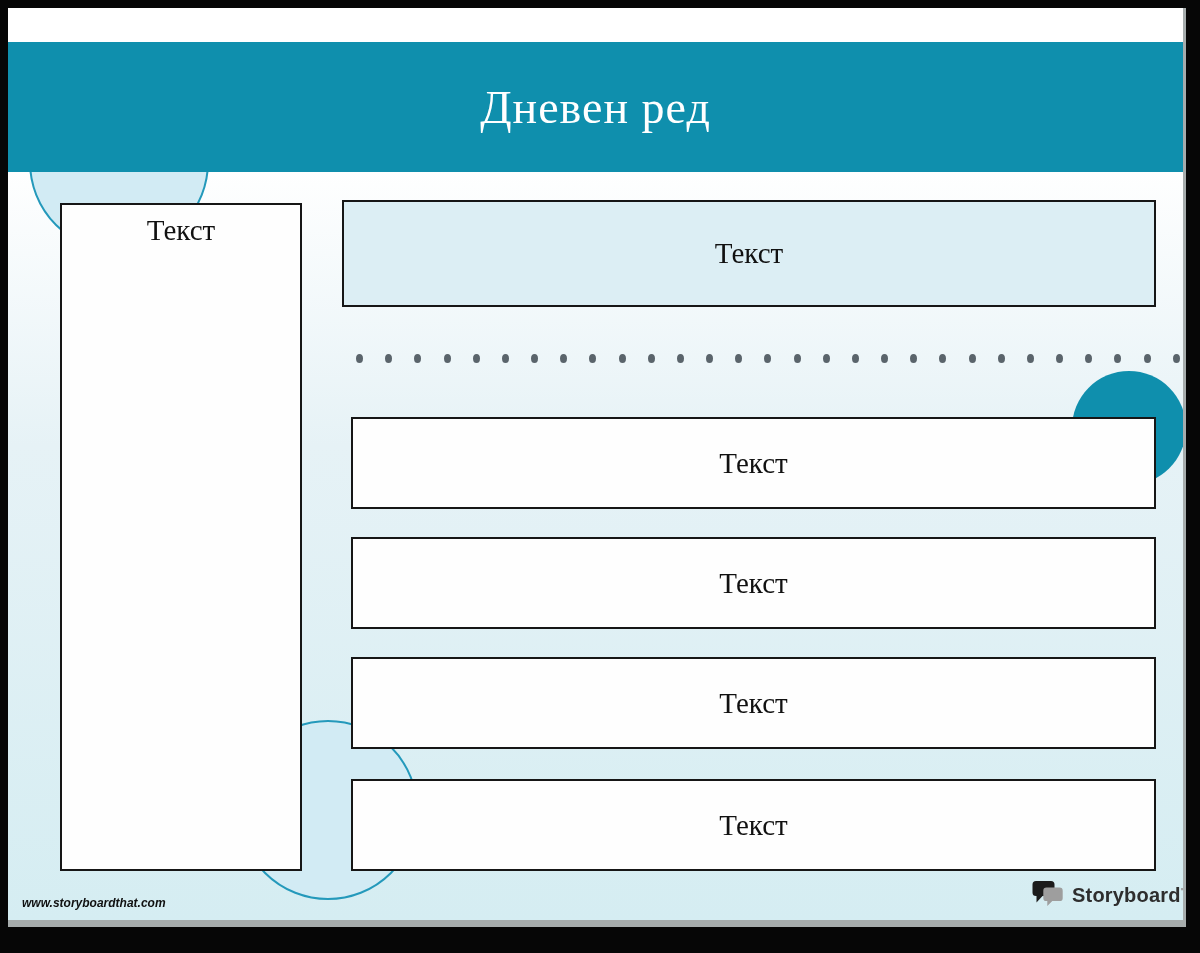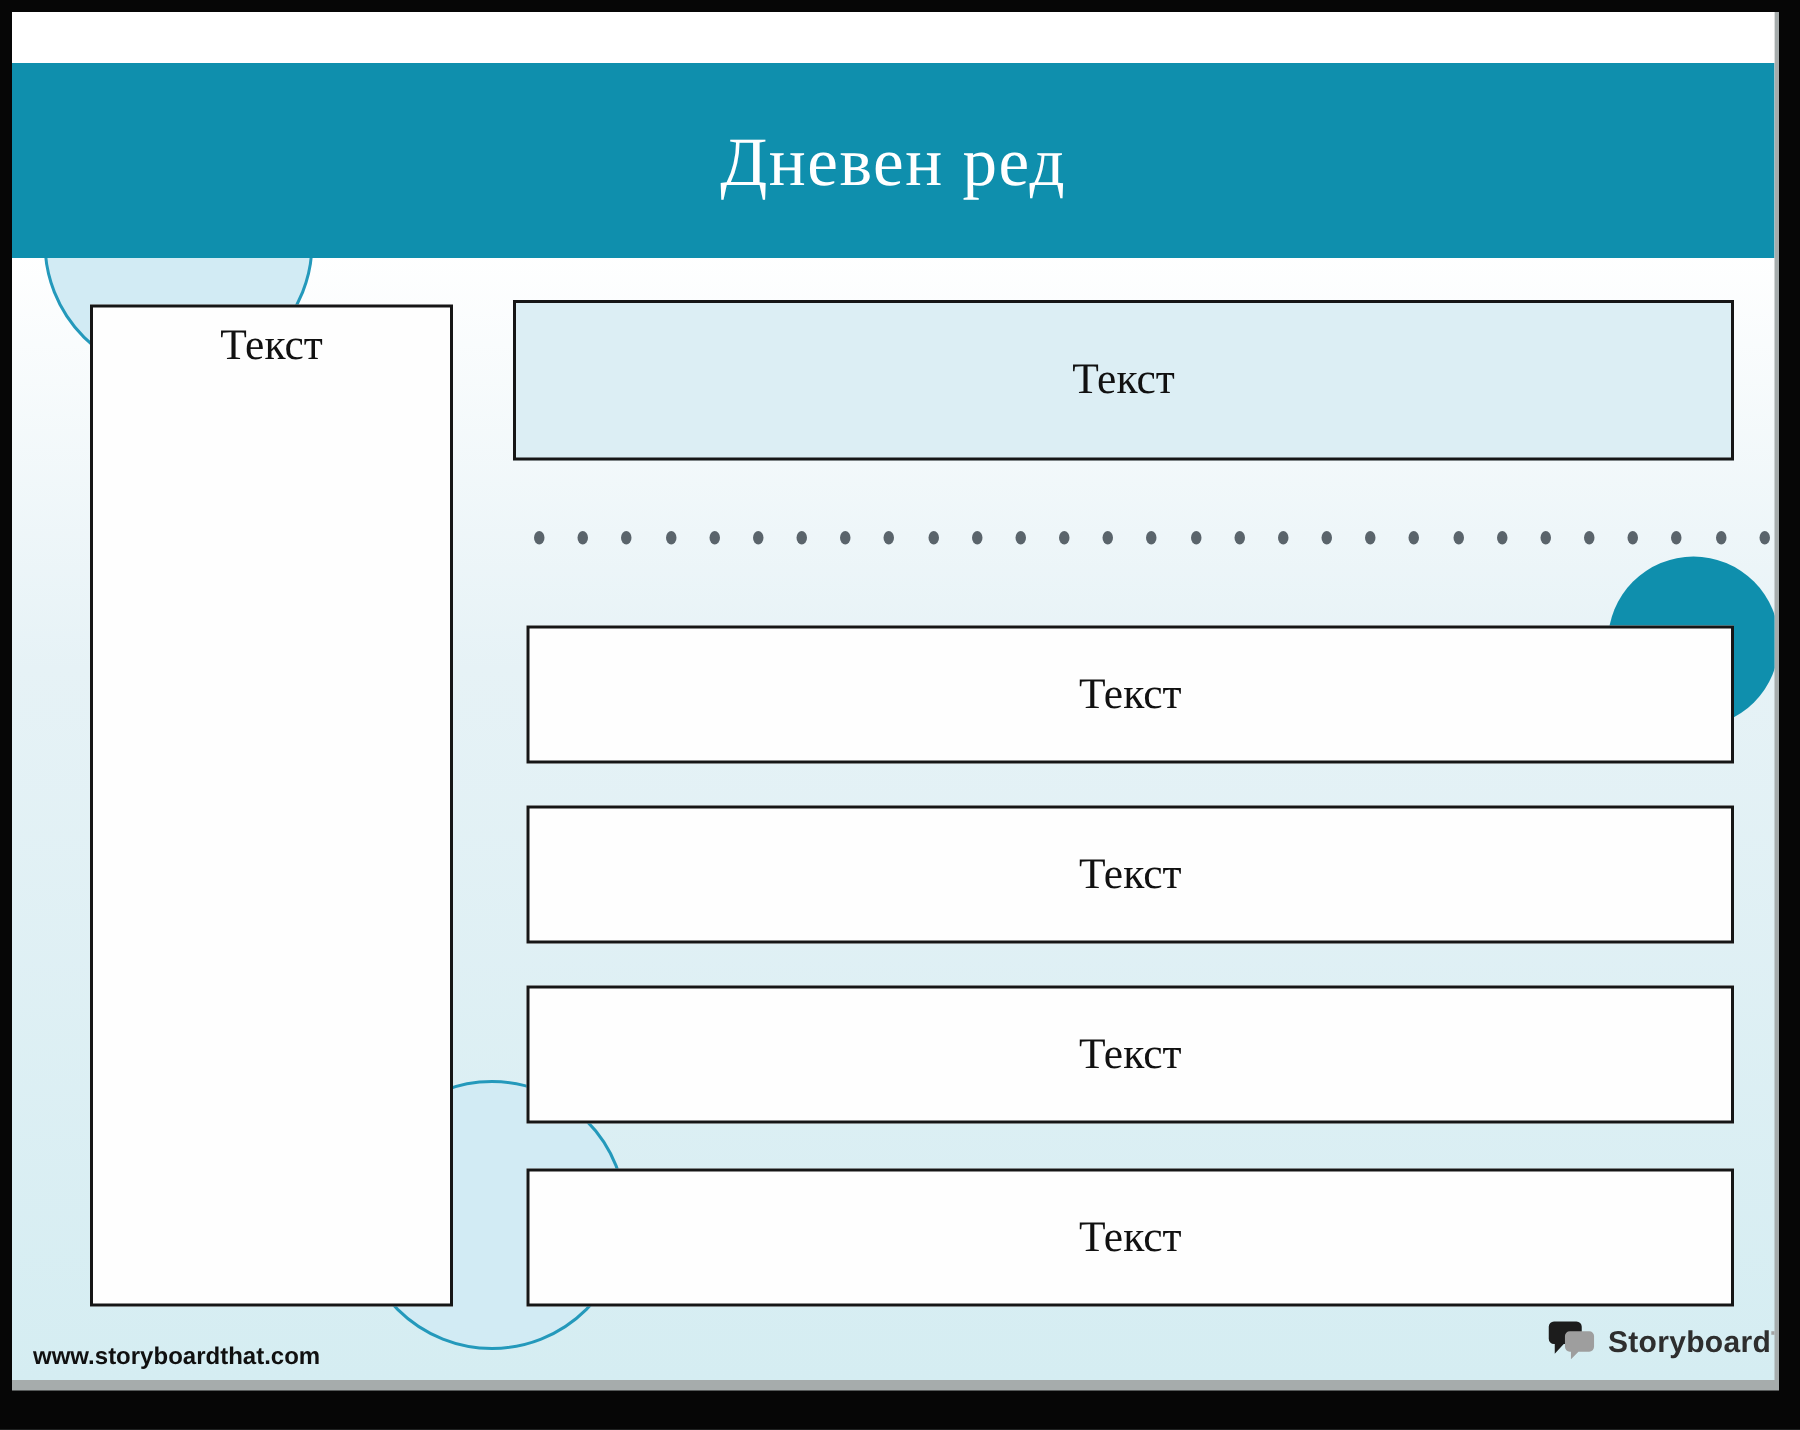--- a/index.html
+++ b/index.html
@@ -34,21 +34,21 @@
        display:flex;justify-content:center;align-items:center;}
   .row1{top:409px;}.row2{top:529px;}.row3{top:649px;}.row4{top:771px;}
 
   
   .dots{position:absolute;left:348px;top:345px;width:824px;height:10px;z-index:3;
         display:flex;justify-content:space-between;align-items:center;}
   .dot{width:7px;height:9px;border-radius:50%;background:#5a646b;flex:0 0 auto;}
 
   
   .footer-url{position:absolute;left:14px;top:888px;z-index:3;
-              font-family:"Liberation Sans",sans-serif;font-size:16px;font-weight:bold;color:#101010;}
+              font-family:"Liberation Sans",sans-serif;font-size:12px;font-weight:bold;color:#101010;font-style:italic;}
   .brand{position:absolute;left:1024px;top:872px;z-index:3;display:flex;align-items:center;gap:6px;}
   .brand-text{font-family:"Liberation Sans",sans-serif;font-size:20px;font-weight:700;color:#2e2e2e;
               letter-spacing:0.2px;}
   .brand-text .secondary{color:#a3a3a3;font-weight:700;}
 </style>
 </head>
 <body>
 
 <div class="stage">
   <div class="page-wrap">

